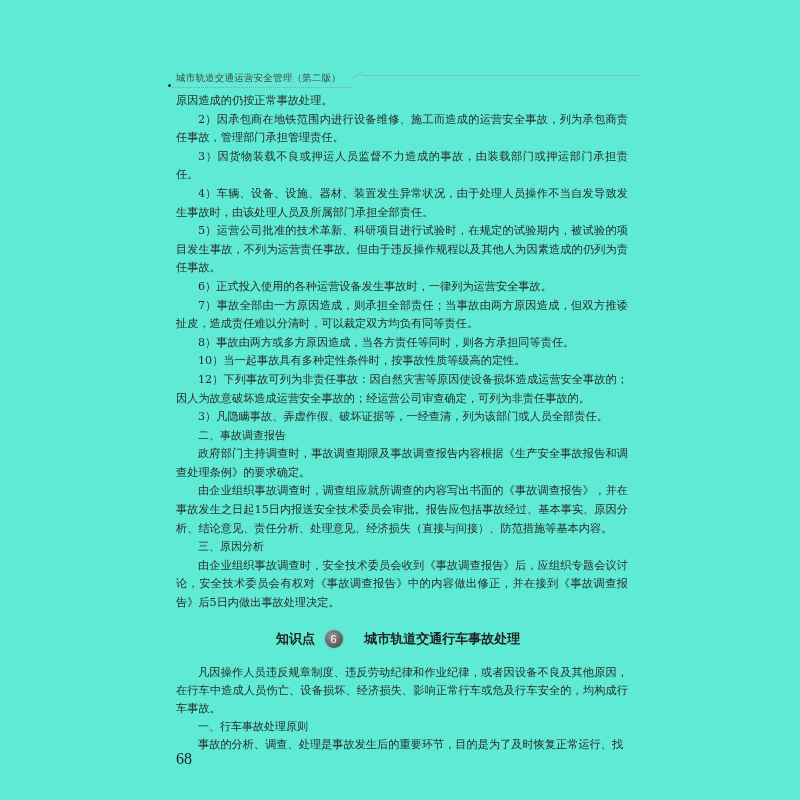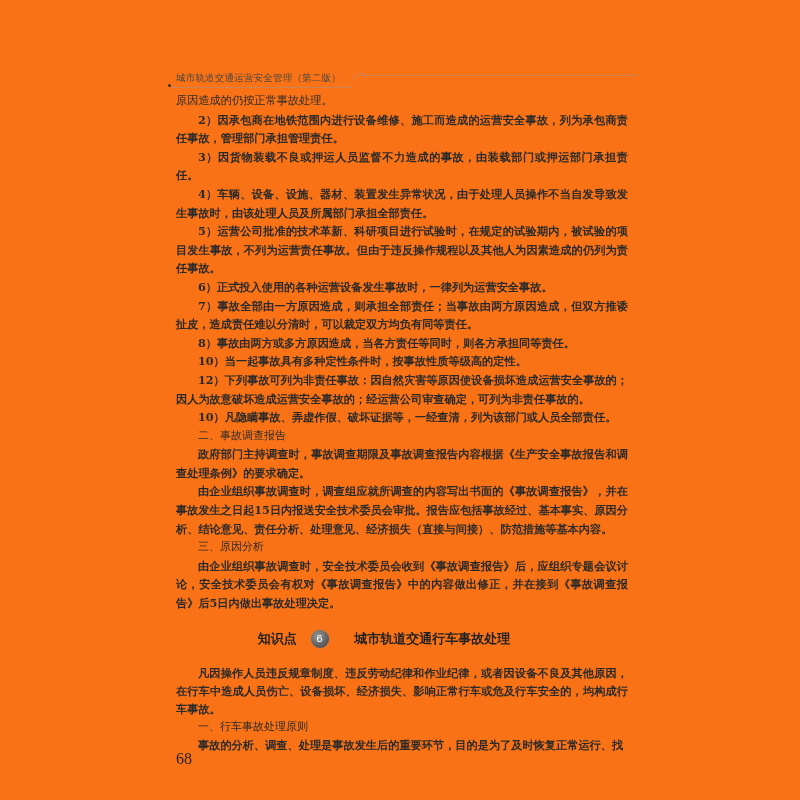--- a/index.html
+++ b/index.html
@@ -1,34 +1,34 @@
 <!DOCTYPE html>
 <html><head>
 <meta charset="utf-8">
 <style>
   html, body { margin:0; padding:0; background:#ffffff; }
   body { width:800px; height:800px; position:relative; overflow:hidden;
          font-family: "DejaVu Serif", "Liberation Serif", serif; color:#2a2a2a; }
-  .page { position:absolute; left:0; top:0; width:800px; height:800px; background:#f97316; }
+  .page { position:absolute; left:0; top:0; width:800px; height:800px; background:#5eead4; }
 
   .running-header { position:absolute; left:168px; top:72px; width:470px; height:18px; }
   .running-header .dot { position:absolute; left:0; top:12px; width:3px; height:3px; background:#333; border-radius:50%; }
   .running-header .title { position:absolute; left:8px; top:0; font-family:"DejaVu Sans","Liberation Sans",sans-serif;
         font-size:9.5px; color:#444; white-space:nowrap; letter-spacing:0.2px; }
   .running-header .underline { position:absolute; left:4px; top:15px; width:180px; border-bottom:1px dotted #999; }
   .running-header .slant { position:absolute; left:184px; top:6px; width:12px; border-bottom:1px dotted #999; transform:rotate(-30deg); transform-origin:left bottom; }
   .running-header .topline { position:absolute; left:194px; top:3px; right:0; border-top:1px dotted #999; }
 
   .body { position:absolute; left:176px; top:92px; width:452px; font-size:11.2px; line-height:18.6px; }
   .p { margin:0; text-align:justify; text-align-last:left; }
-  .indent { text-indent:22px;font-weight:bold; }
+  .indent { text-indent:22px; }
   .heading { font-family:"DejaVu Sans","Liberation Sans",sans-serif; font-weight:normal; font-size:11px; margin:0; padding-left:22px; }
 
-  .kp { position:absolute; left:158px; top:630px; width:452px; height:22px; text-align:center;
-        font-family:Liberation Mono, monospace; font-size:13px; color:#222; }
+  .kp { position:absolute; left:172px; top:630px; width:452px; height:22px; text-align:center;
+        font-family:Liberation Sans, sans-serif; font-size:13px; color:#222; }
   .kp .label { display:inline-block; vertical-align:middle; font-weight:bold; }
   .kp .badge { display:inline-block; vertical-align:middle; width:18px; height:18px; border-radius:50%;
         background:radial-gradient(circle at 40% 35%, #9a9a9a, #555 70%); color:#fff; font-size:11px;
         line-height:18px; text-align:center; margin:0 10px 0 6px; box-shadow:0 0 2px #888; }
   .kp .kp-title { display:inline-block; vertical-align:middle; font-weight:bold; margin-left:8px; }
 
   .body2 { position:absolute; left:176px; top:664px; width:452px; font-size:11.2px; line-height:18px; }
 
   .page-number { position:absolute; left:176px; top:750px; font-family:Liberation Serif, serif;
         font-size:16px; color:#222; }
@@ -50,21 +50,21 @@
     <p class="p">原因造成的仍按正常事故处理。</p>
     <p class="p indent">2）因承包商在地铁范围内进行设备维修、施工而造成的运营安全事故，列为承包商责任事故，管理部门承担管理责任。</p>
     <p class="p indent">3）因货物装载不良或押运人员监督不力造成的事故，由装载部门或押运部门承担责任。</p>
     <p class="p indent">4）车辆、设备、设施、器材、装置发生异常状况，由于处理人员操作不当自发导致发生事故时，由该处理人员及所属部门承担全部责任。</p>
     <p class="p indent">5）运营公司批准的技术革新、科研项目进行试验时，在规定的试验期内，被试验的项目发生事故，不列为运营责任事故。但由于违反操作规程以及其他人为因素造成的仍列为责任事故。</p>
     <p class="p indent">6）正式投入使用的各种运营设备发生事故时，一律列为运营安全事故。</p>
     <p class="p indent">7）事故全部由一方原因造成，则承担全部责任；当事故由两方原因造成，但双方推诿扯皮，造成责任难以分清时，可以裁定双方均负有同等责任。</p>
     <p class="p indent">8）事故由两方或多方原因造成，当各方责任等同时，则各方承担同等责任。</p>
     <p class="p indent">10）当一起事故具有多种定性条件时，按事故性质等级高的定性。</p>
     <p class="p indent">12）下列事故可列为非责任事故：因自然灾害等原因使设备损坏造成运营安全事故的；因人为故意破坏造成运营安全事故的；经运营公司审查确定，可列为非责任事故的。</p>
-    <p class="p indent">10）凡隐瞒事故、弄虚作假、破坏证据等，一经查清，列为该部门或人员全部责任。</p>
+    <p class="p indent">3）凡隐瞒事故、弄虚作假、破坏证据等，一经查清，列为该部门或人员全部责任。</p>
 
     <p class="heading">二、事故调查报告</p>
     <p class="p indent">政府部门主持调查时，事故调查期限及事故调查报告内容根据《生产安全事故报告和调查处理条例》的要求确定。</p>
     <p class="p indent">由企业组织事故调查时，调查组应就所调查的内容写出书面的《事故调查报告》，并在事故发生之日起15日内报送安全技术委员会审批。报告应包括事故经过、基本事实、原因分析、结论意见、责任分析、处理意见、经济损失（直接与间接）、防范措施等基本内容。</p>
 
     <p class="heading">三、原因分析</p>
     <p class="p indent">由企业组织事故调查时，安全技术委员会收到《事故调查报告》后，应组织专题会议讨论，安全技术委员会有权对《事故调查报告》中的内容做出修正，并在接到《事故调查报告》后5日内做出事故处理决定。</p>
   </div>
 
   <div class="kp">

